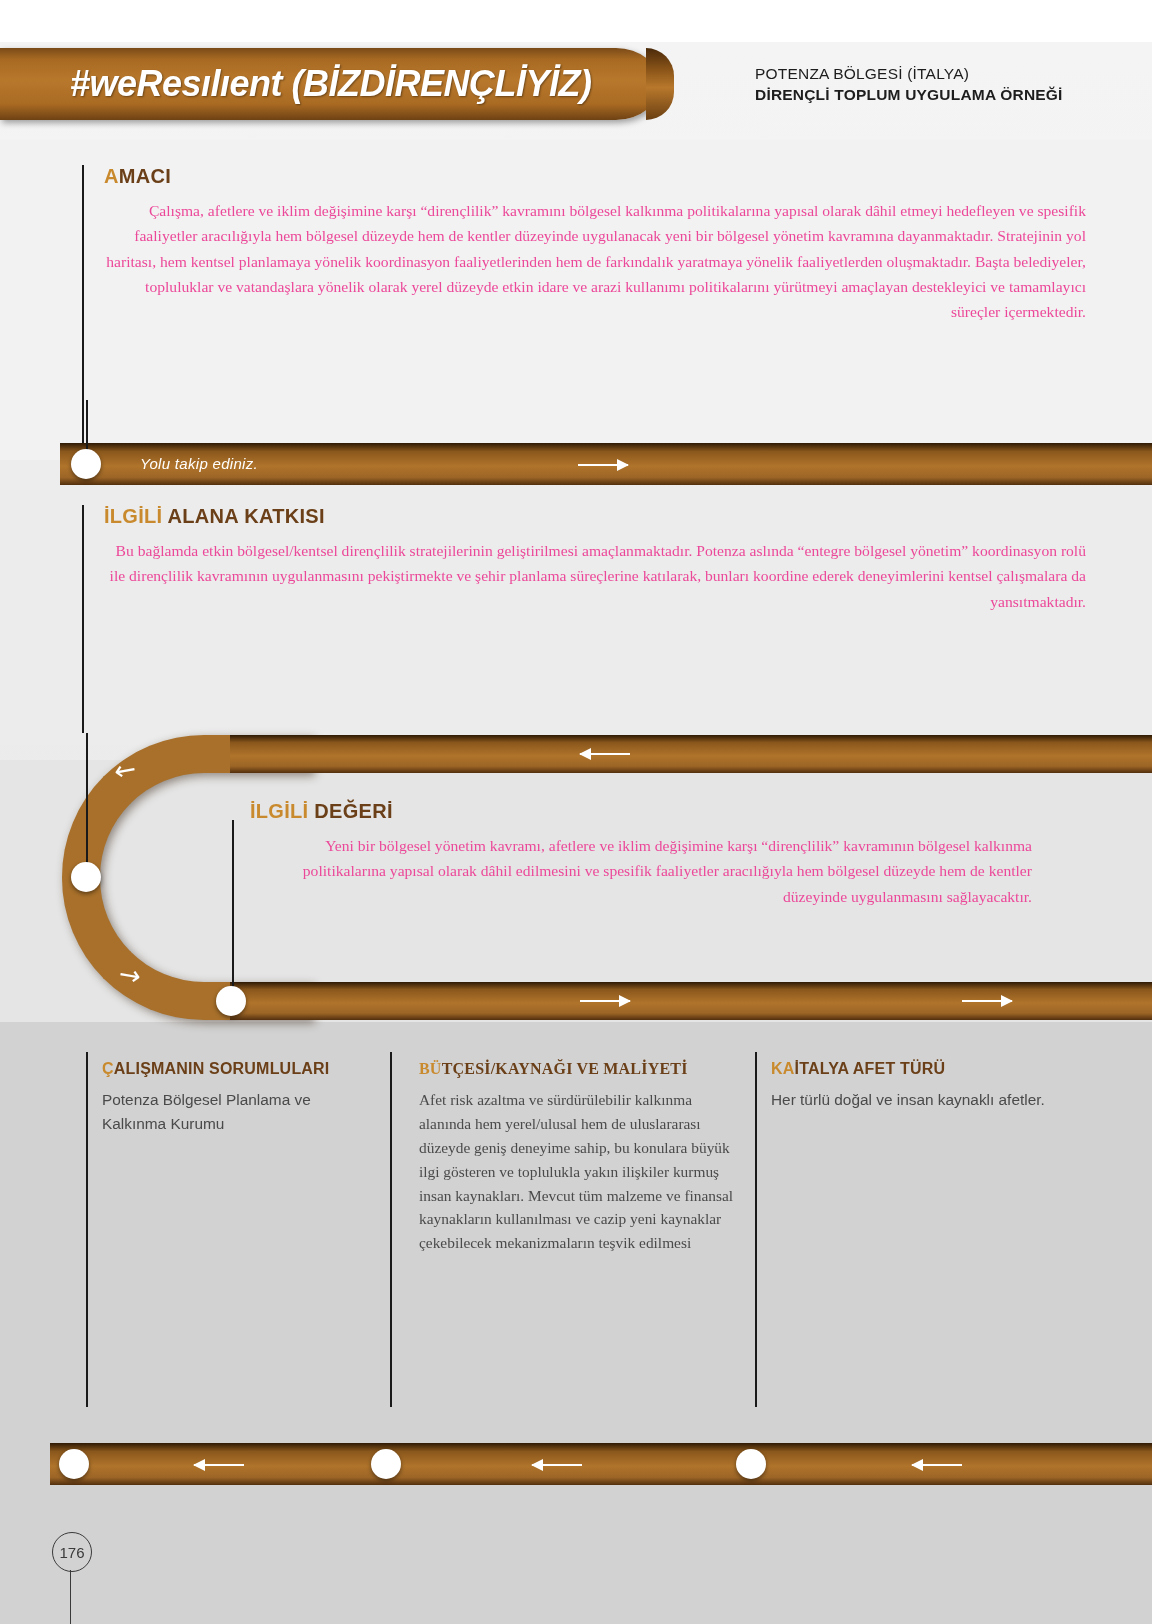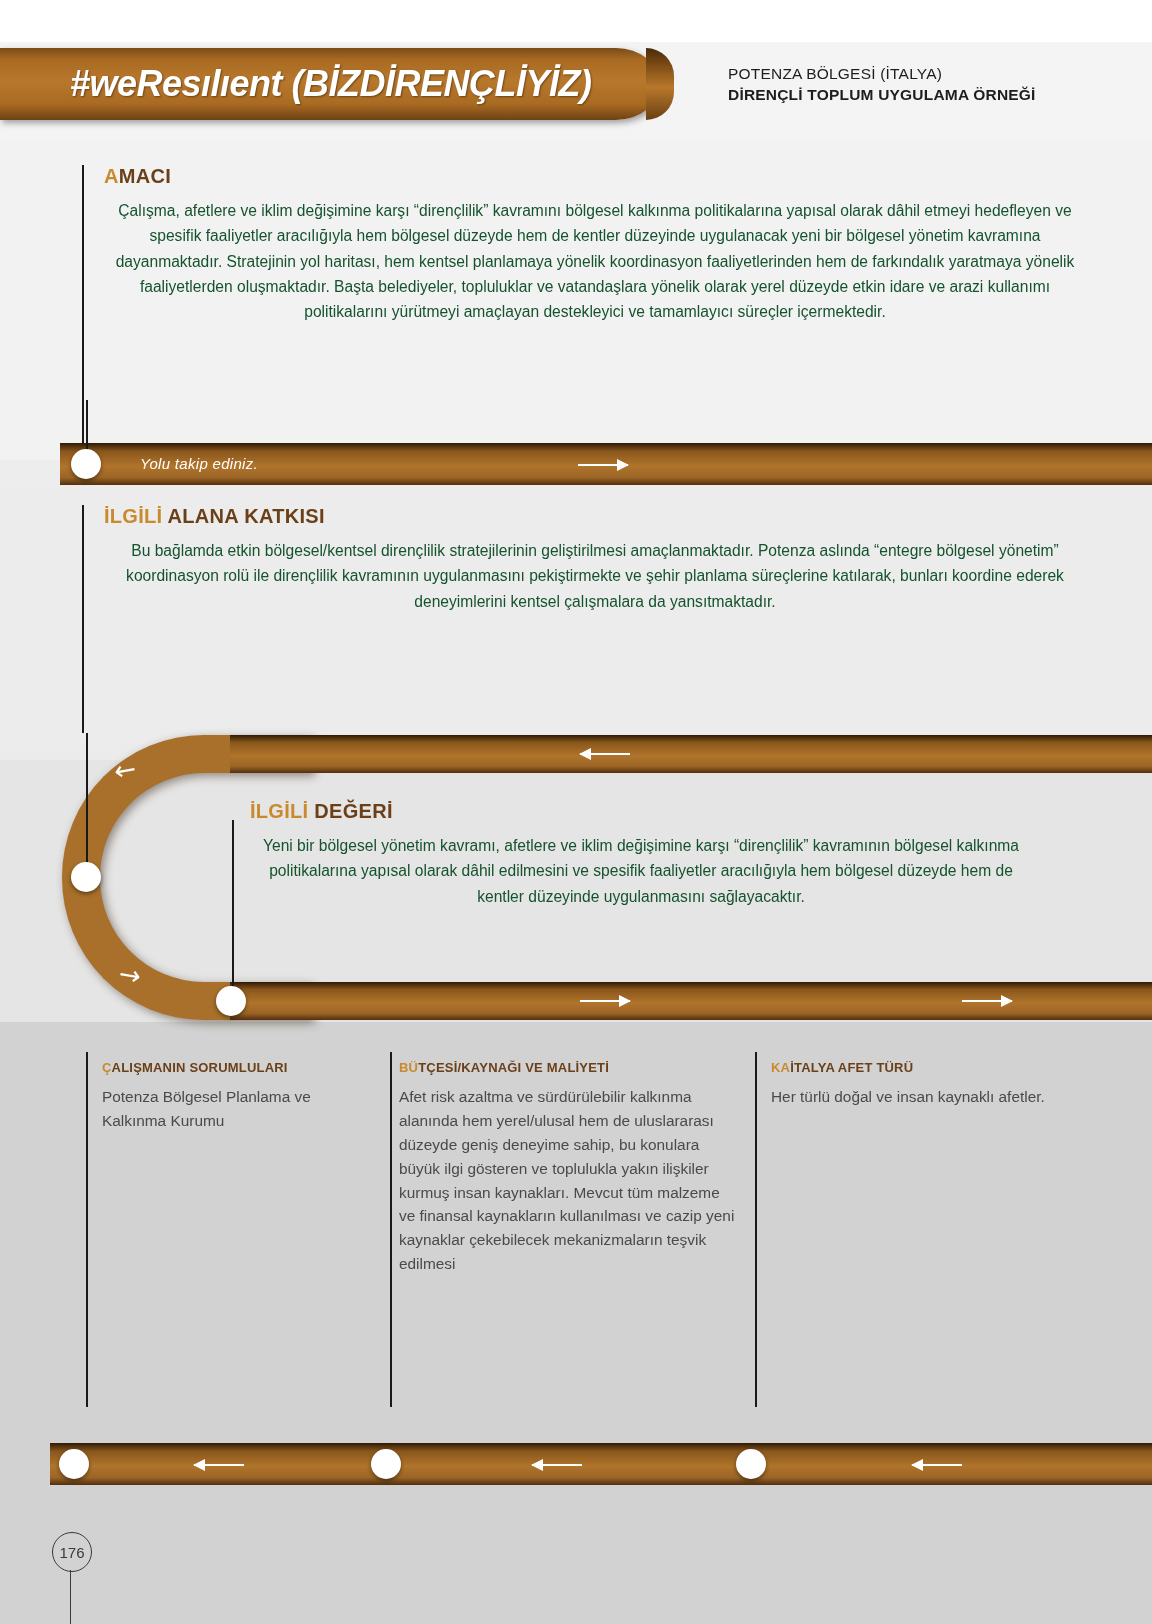--- a/index.html
+++ b/index.html
@@ -43,37 +43,38 @@
     background:linear-gradient(to bottom,#4a2a0a 0%,#8a5418 30%,#b8782c 55%,#6a3f12 100%);
     border-radius:0 40px 40px 0;
   }
   .header-title{
     position:absolute;left:70px;top:50%;transform:translateY(-50%);
     color:#ffffff;font-size:36px;font-weight:bold;font-style:italic;
     letter-spacing:-.5px;white-space:nowrap;
     text-shadow:1px 1px 2px rgba(0,0,0,.4);
   }
   .header-sub{
-    position:absolute;left:680px;top:50%;transform:translateY(-50%);
+    position:absolute;left:707px;top:50%;transform:translateY(-50%);
     color:#1d1d1d;line-height:1.38;padding-left:48px;
   }
   .header-sub .l1{font-size:15.5px;letter-spacing:.2px;display:block;}
   .header-sub .l2{font-size:15.5px;letter-spacing:.2px;display:block;font-weight:bold;}
 
   
   .sec{position:absolute;}
   .sec-rule{position:absolute;width:2px;background:#1a1a1a;}
   h2.sec-h{
     margin:0 0 10px 0;font-size:20px;font-weight:bold;letter-spacing:.3px;
     color:#6b4019;
   }
   h2.sec-h .hi{color:#c98a2e;}
   p.sec-p{
-    margin:0 0 14px 0;font-size:15.6px;line-height:1.62;color:#14532d;
-    text-align:center;
+    margin:0 0 14px 0;font-size:15.6px;line-height:1.62;color:#ec4899;
+    text-align:right;
+    font-family:Liberation Serif, serif;
   }
   p.sec-p:last-child{margin-bottom:0;}
 
   
   .road{
     position:absolute;
     background:linear-gradient(to bottom,#3d2208 0%,#8d5a1d 22%,#b0742b 50%,#a06828 78%,#5a3510 100%);
   }
   .road-flat{
     background:linear-gradient(to bottom,#2e1a05 0%,#8a571c 20%,#b0742b 55%,#9c6526 82%,#532f0e 100%);
@@ -117,21 +118,21 @@
     border-right:none;border-radius:142px 0 0 142px;box-sizing:border-box;
     filter:blur(5px);
     transform:translate(3px,3px);
   }
   .curve-arrow{position:absolute;color:#fff;font-size:26px;line-height:1;}
 
   
   .col{position:absolute;top:1060px;}
   .col .rule{position:absolute;left:0;top:-8px;width:2px;height:355px;background:#1a1a1a;}
   .col h3{
-    margin:0 0 10px 0;font-size:13px;font-weight:bold;letter-spacing:.2px;color:#6b4019;
+    margin:0 0 10px 0;font-size:16px;font-weight:bold;letter-spacing:.2px;color:#6b4019;
   }
   .col h3 .hi{color:#c98a2e;}
   .col p{margin:0 0 16px 0;font-size:15.4px;line-height:1.55;color:#4a4a4a;}
 
   
   .pagenum{
     position:absolute;left:52px;top:1532px;width:38px;height:38px;border-radius:50%;
     border:1.3px solid #3a3a3a;color:#3a3a3a;font-size:15px;
     display:flex;align-items:center;justify-content:center;
   }
@@ -204,21 +205,21 @@
 <div class="col" style="left:86px;width:290px;">
   <div class="rule"></div>
   <div style="padding-left:16px;">
     <h3><span class="hi">Ç</span><span>ALIŞMANIN SORUMLULARI</span></h3>
     <p>Potenza Bölgesel Planlama ve Kalkınma Kurumu</p>
   </div>
 </div>
 
 <div class="col" style="left:390px;width:345px;">
   <div class="rule"></div>
-  <div style="padding-left:9px;">
+  <div style="padding-left:29px;font-family:Liberation Serif, serif;">
     <h3><span class="hi">BÜ</span><span>TÇESİ/KAYNAĞI VE MALİYETİ</span></h3>
     <p>Afet risk azaltma ve sürdürülebilir kalkınma alanında hem yerel/ulusal hem de uluslararası düzeyde geniş deneyime sahip, bu konulara büyük ilgi gösteren ve toplulukla yakın ilişkiler kurmuş insan kaynakları. Mevcut tüm malzeme ve finansal kaynakların kullanılması ve cazip yeni kaynaklar çekebilecek mekanizmaların teşvik edilmesi</p>
   </div>
 </div>
 
 <div class="col" style="left:755px;width:300px;">
   <div class="rule"></div>
   <div style="padding-left:16px;">
     <h3><span class="hi">KA</span><span>İTALYA AFET TÜRÜ</span></h3>
     <p>Her türlü doğal ve insan kaynaklı afetler.</p>

